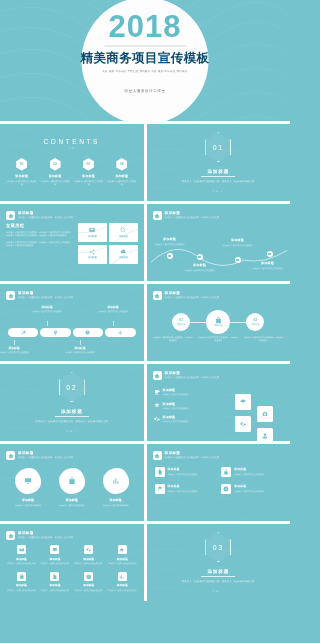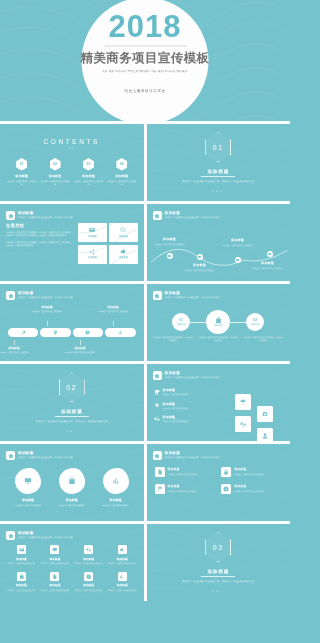--- a/index.html
+++ b/index.html
@@ -27,21 +27,21 @@
     display: flex; flex-direction: column;
     align-items: center; justify-content: flex-start;
     padding-top: 11px;
   }
   .year {
     font-size: 31px; font-weight: bold; color: #63bcc7;
     letter-spacing: 1px; line-height: 1; margin-top: 2px;
   }
   .rule { width: 82px; height: 1px; background: #d8d8d8; margin: 4px 0 3px; }
   .cn-title {
-    font-size: 12.5px; font-weight: bold; color: #737373;
+    font-size: 12.5px; font-weight: bold; color: #0c4a6e;
     letter-spacing: .4px; white-space: nowrap;
   }
   .en-sub {
     font-size: 2.6px; color: #8d8d8d; margin-top: 3px;
     letter-spacing: .2px; white-space: nowrap; transform: scale(.98);
   }
   .studio {
     font-size: 3.6px; color: #6e6e6e; margin-top: 15px;
     letter-spacing: .5px; white-space: nowrap;
   }

